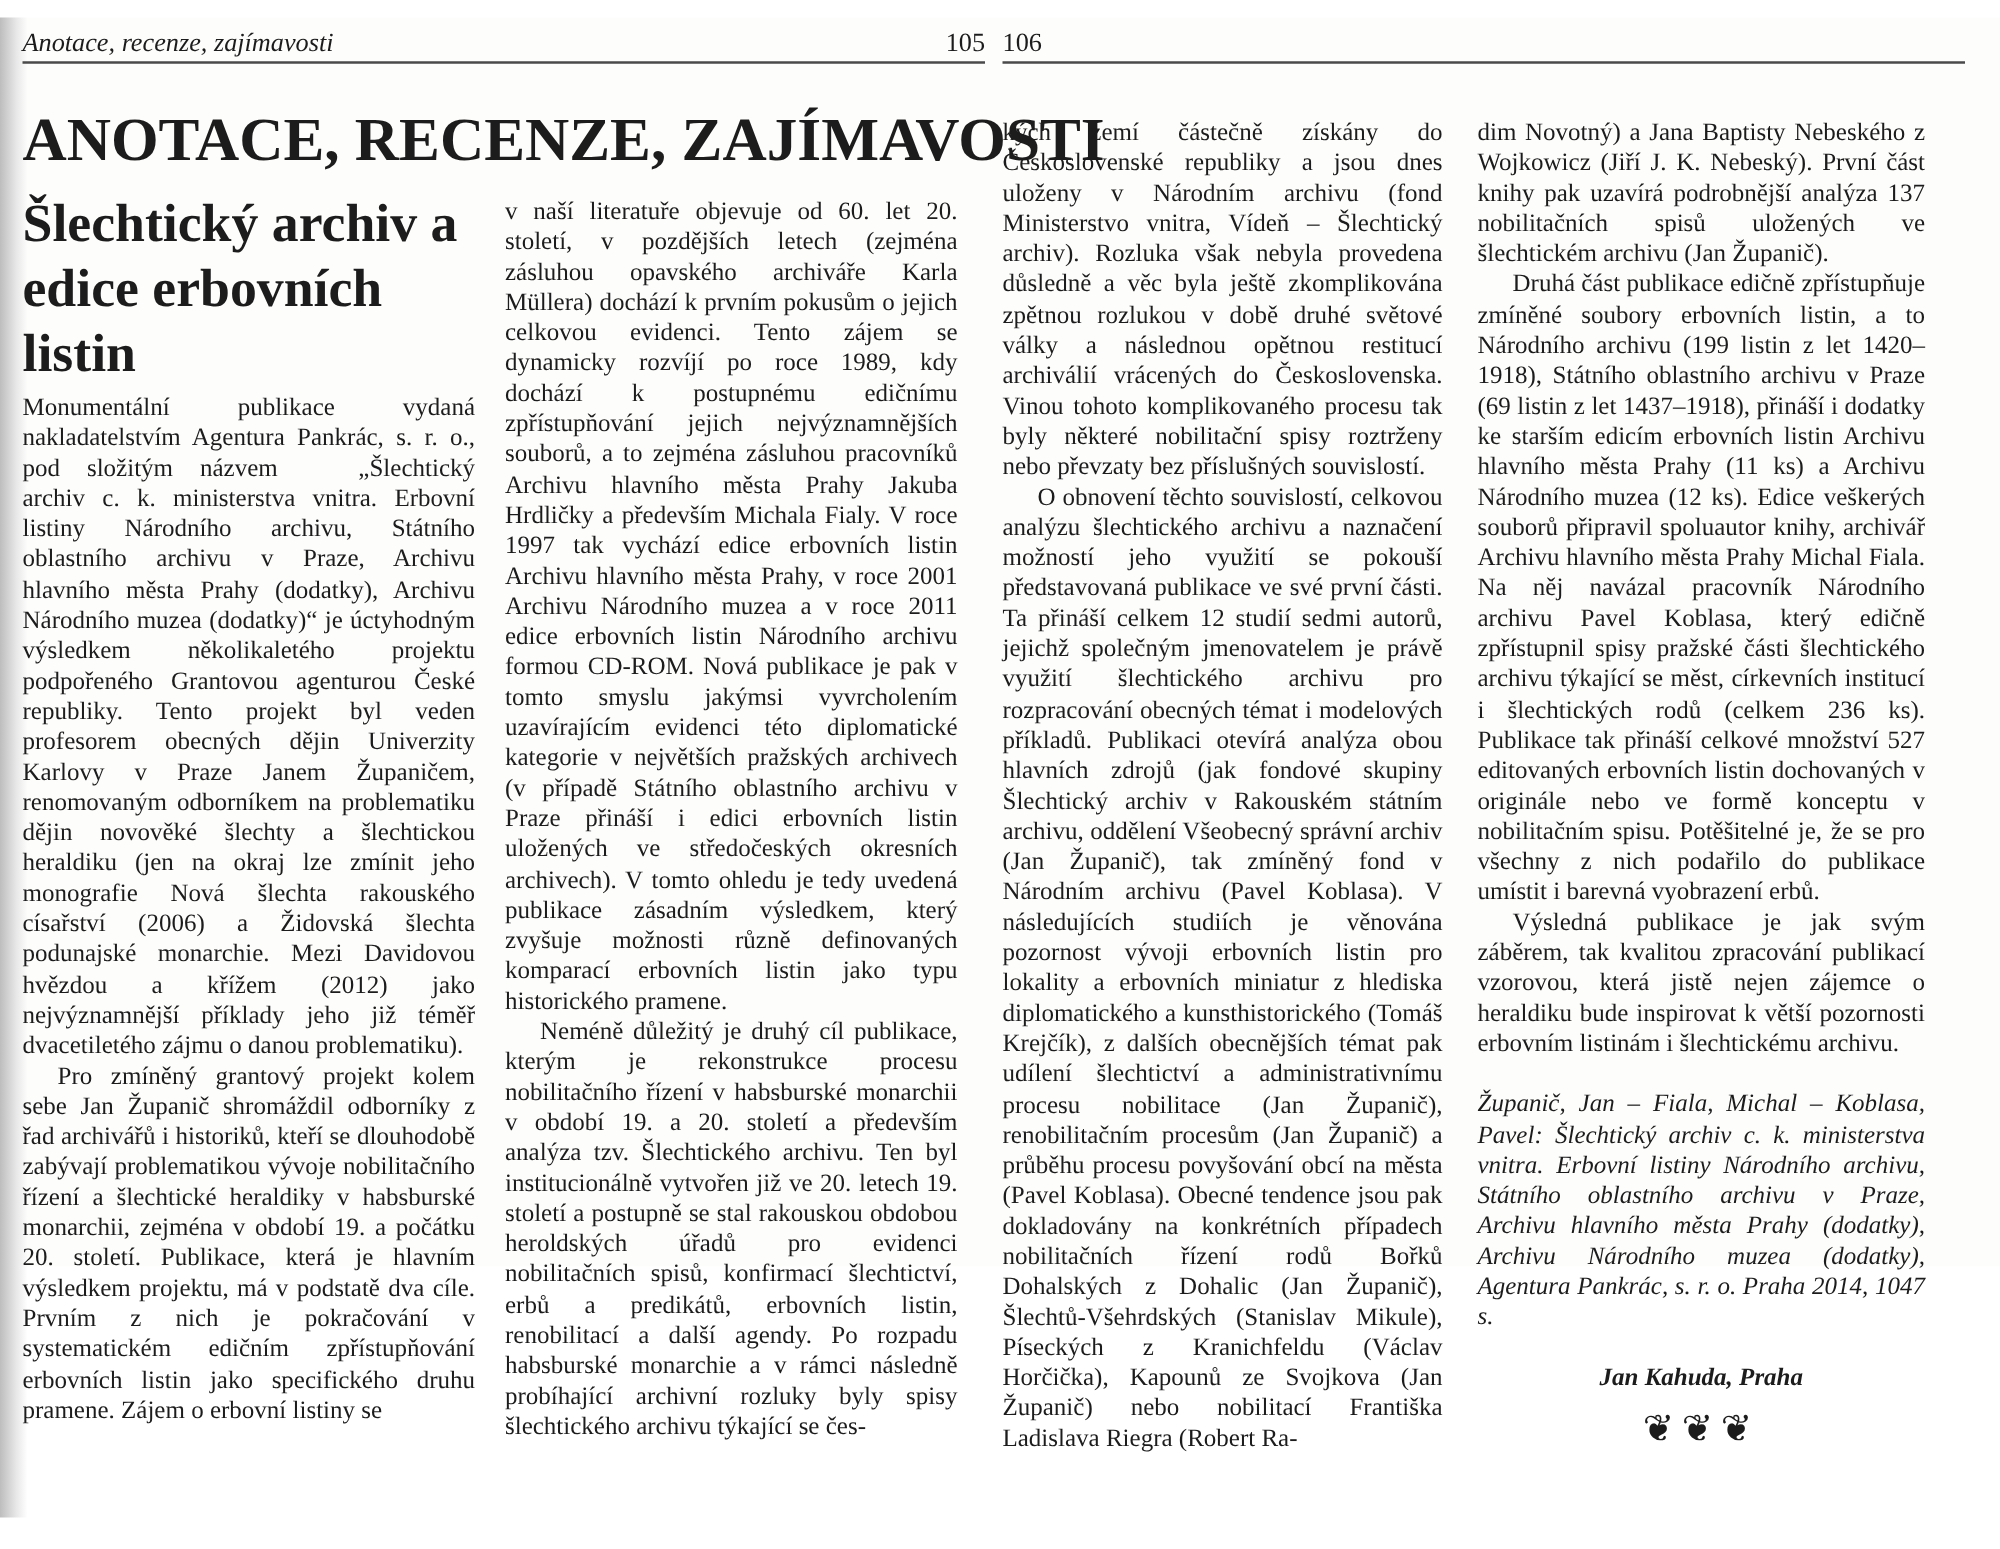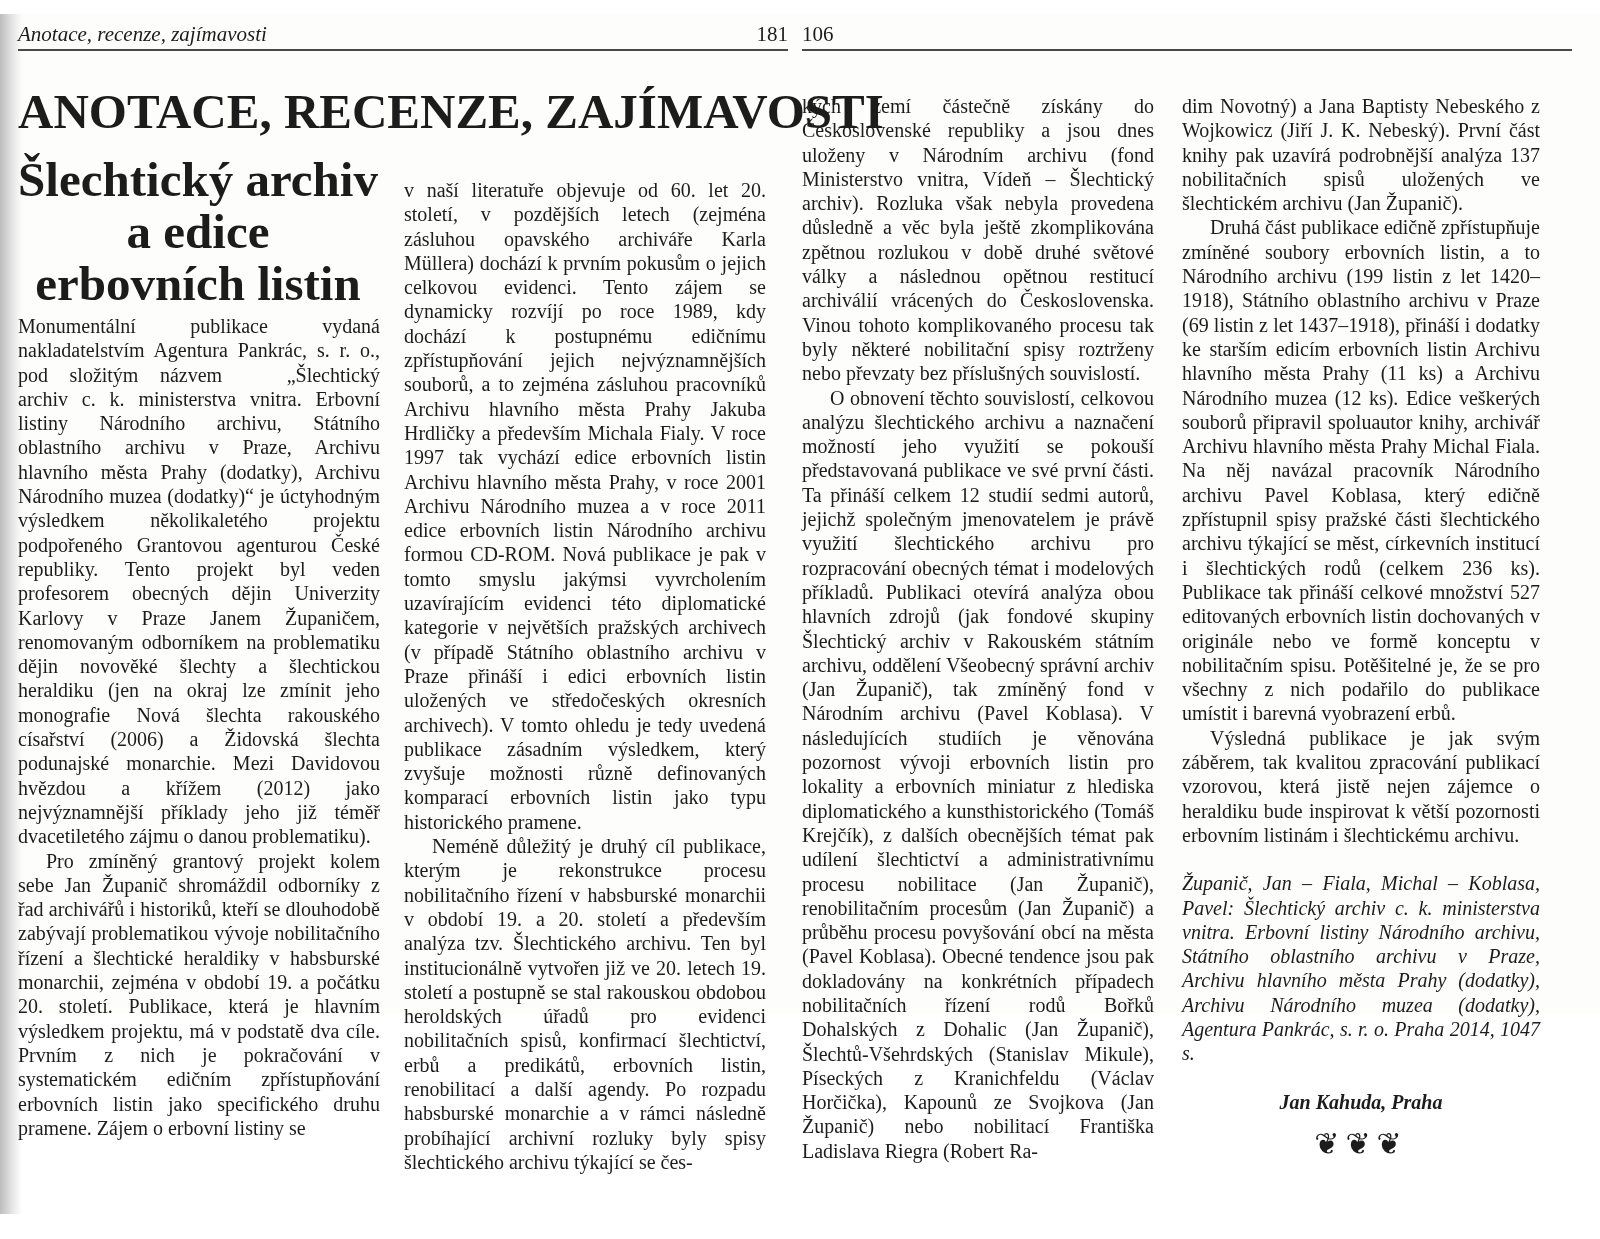--- a/index.html
+++ b/index.html
@@ -27,30 +27,30 @@
   .rh-left { position: absolute; left: 0; }
   .rh-right { position: absolute; right: 0; }
   .rule { position: absolute; top: 35px; left: 0; right: 0; height: 2px; background: #4a4a4a; }
   .section-title {
     position: absolute; left: 0; top: 68px; width: 770px;
     font-size: 49px; font-weight: bold; letter-spacing: 0px; line-height: 60px;
     white-space: nowrap;
   }
   .article-title {
     position: absolute; left: 0; top: 140px; width: 360px;
-    font-size: 49px; font-weight: bold; line-height: 52px; text-align: center;
+    font-size: 43px; font-weight: bold; line-height: 52px;
   }
   .col {
     position: absolute; font-size: 20px; line-height: 24.3px;
     text-align: justify; hyphens: none;
   }
   .col p { margin: 0; }
   .col p.indent { text-indent: 28px; }
   .col-1 { left: 0; top: 300px; width: 362px; }
-  .col-2 { left: 386px; top: 164px; width: 362px; }
+  .col-2 { left: 386px; top: 143px; width: 362px; }
   .col-3 { left: 0; top: 80px; width: 352px; }
   .col-4 { left: 380px; top: 80px; width: 358px; }
   .bold { font-weight: normal; margin-left: 43px; }
   .citation { margin-top: 24px !important; font-style: italic; }
   .author {
     margin-top: 24px !important; text-align: center; font-style: italic; font-weight: bold;
   }
   .ornament {
     margin-top: 18px !important; text-align: center; font-size: 30px; letter-spacing: 6px;
   }
@@ -58,21 +58,21 @@
 </head>
 <body>
 
 <div class="spread">
   <div class="top-white"></div>
   <div class="edge-shadow"></div>
 
   <div class="page page-left">
     <div class="running-head">
       <span class="rh-left italic">Anotace, recenze, zajímavosti</span>
-      <span class="rh-right">181</span>
+      <span class="rh-right">105</span>
     </div>
     <div class="rule"></div>
 
     <div class="section-title">ANOTACE, RECENZE, ZAJÍMAVOSTI</div>
     <div class="article-title">Šlechtický archiv a edice erbovních listin</div>
 
     <div class="col col-1">
       <p><span>Monumentální publikace vydaná nakladatelstvím Agentura Pankrác, s. r. o., pod složitým názvem </span><span class="bold">„Šlechtický archiv c. k. ministerstva vnitra. Erbovní listiny Národního archivu, Státního oblastního archivu v Praze, Archivu hlavního města Prahy (dodatky), Archivu Národního muzea (dodatky)“</span><span> je úctyhodným výsledkem několikaletého projektu podpořeného Grantovou agenturou České republiky. Tento projekt byl veden profesorem obecných dějin Univerzity Karlovy v Praze Janem Županičem, renomovaným odborníkem na problematiku dějin novověké šlechty a šlechtickou heraldiku (jen na okraj lze zmínit jeho monografie Nová šlechta rakouského císařství (2006) a Židovská šlechta podunajské monarchie. Mezi Davidovou hvězdou a křížem (2012) jako nejvýznamnější příklady jeho již téměř dvacetiletého zájmu o danou problematiku).</span></p>
       <p class="indent">Pro zmíněný grantový projekt kolem sebe Jan Županič shromáždil odborníky z řad archivářů i historiků, kteří se dlouhodobě zabývají problematikou vývoje nobilitačního řízení a šlechtické heraldiky v habsburské monarchii, zejména v období 19. a počátku 20. století. Publikace, která je hlavním výsledkem projektu, má v podstatě dva cíle. Prvním z nich je pokračování v systematickém edičním zpřístupňování erbovních listin jako specifického druhu pramene. Zájem o erbovní listiny se</p>
     </div>

